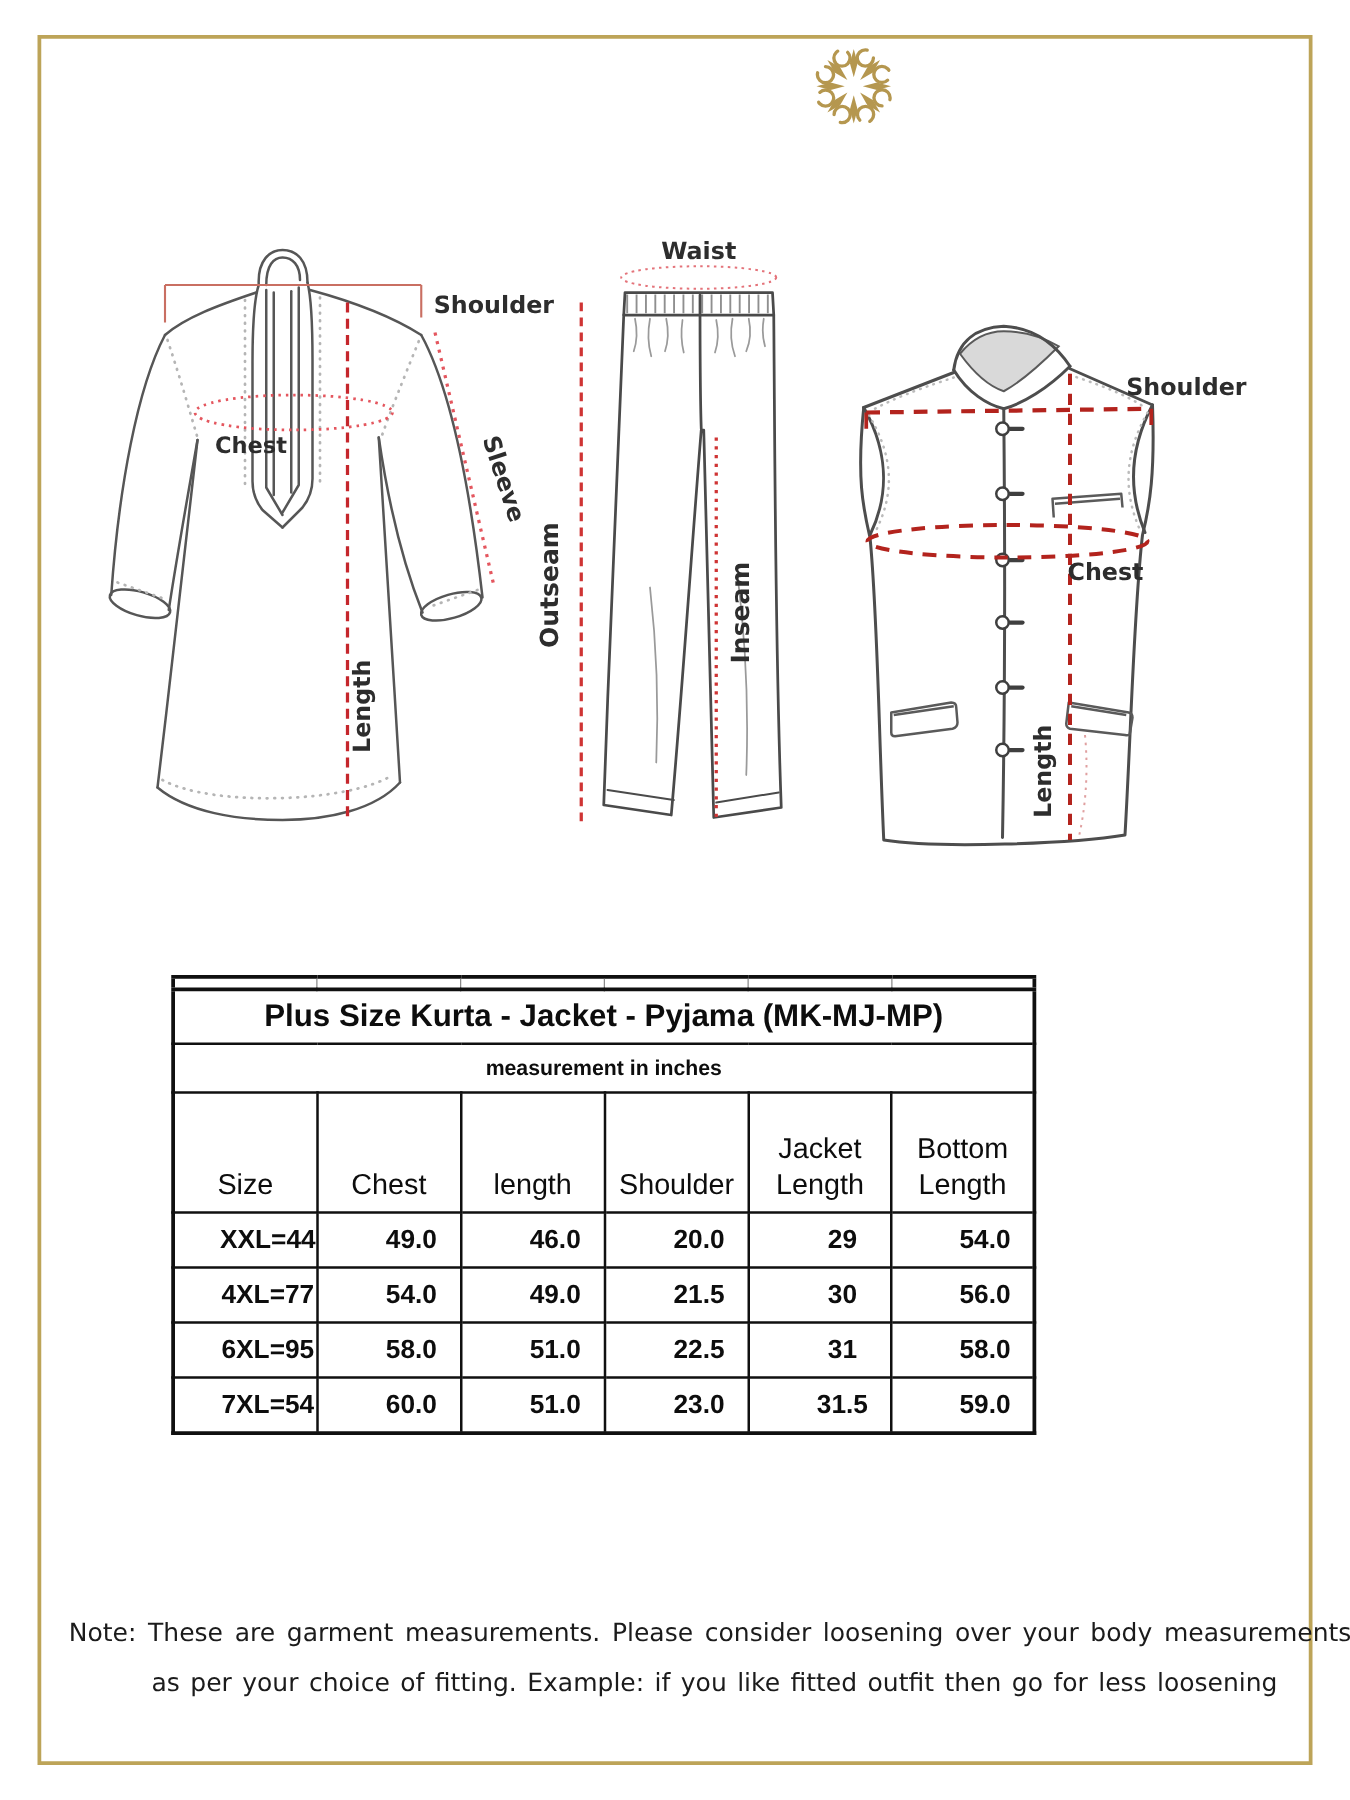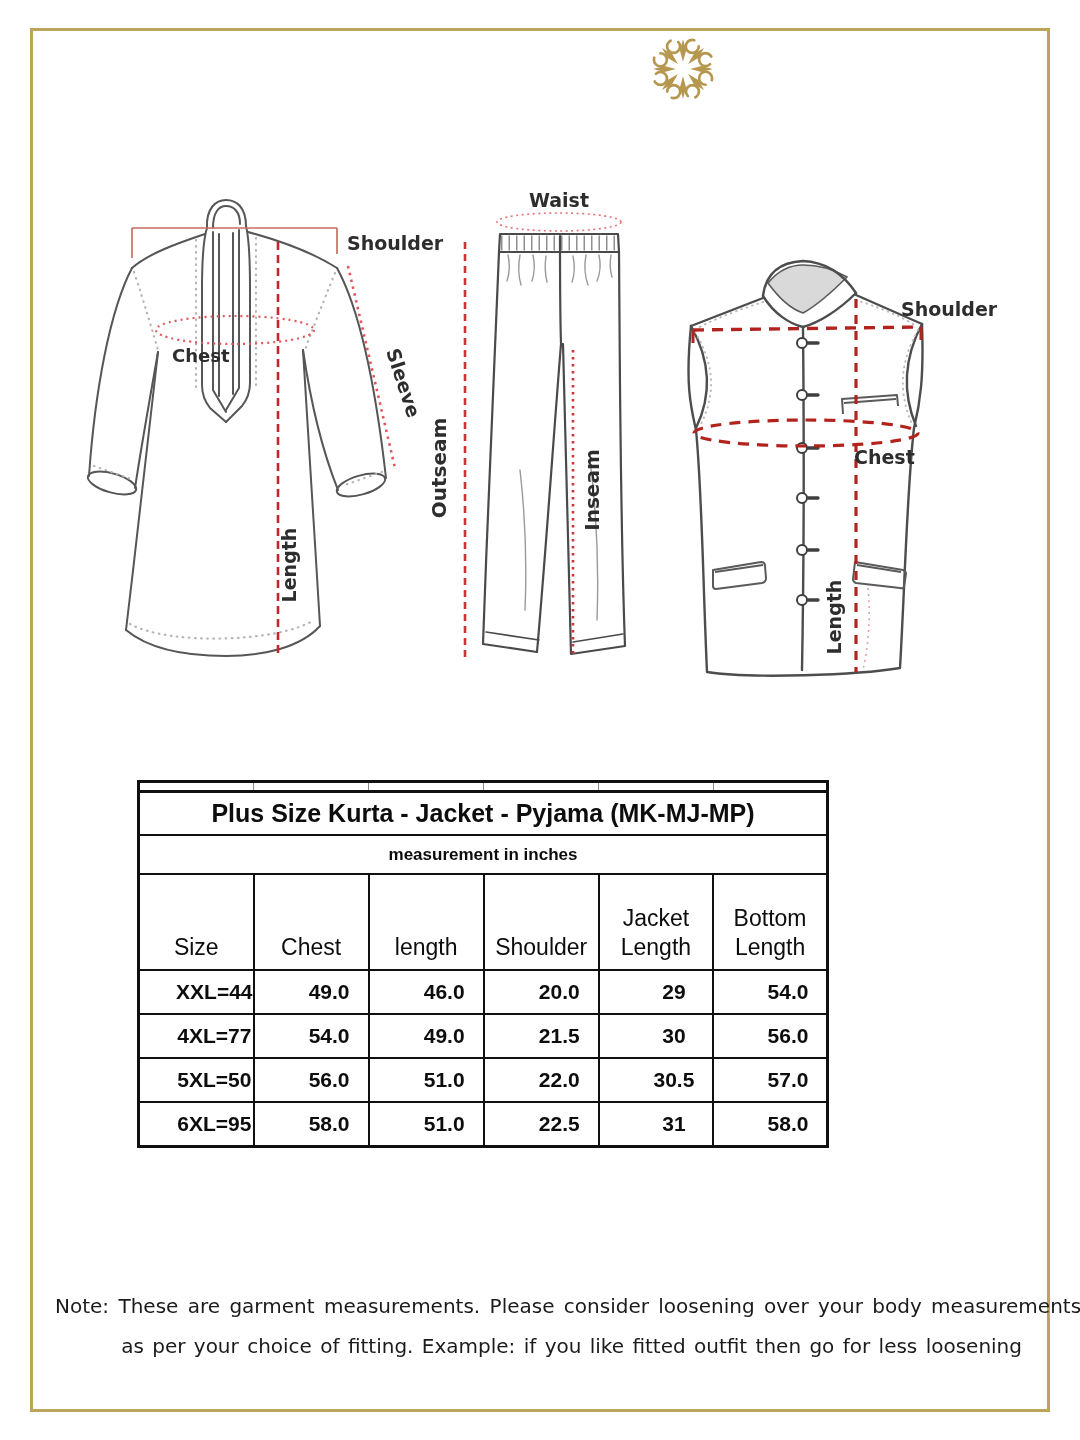--- a/index.html
+++ b/index.html
@@ -235,35 +235,35 @@
       </tr>
       <tr class="data-row">
         <td>4XL=77</td>
         <td>54.0</td>
         <td>49.0</td>
         <td>21.5</td>
         <td>30</td>
         <td>56.0</td>
       </tr>
       <tr class="data-row">
-        <td>5XL=50</td>
-        <td>56.0</td>
-        <td>51.0</td>
-        <td>22.0</td>
-        <td>30.5</td>
-        <td>57.0</td>
-      </tr>
-      <tr class="data-row">
         <td>6XL=95</td>
         <td>58.0</td>
         <td>51.0</td>
         <td>22.5</td>
         <td>31</td>
         <td>58.0</td>
       </tr>
+      <tr class="data-row">
+        <td>7XL=54</td>
+        <td>60.0</td>
+        <td>51.0</td>
+        <td>23.0</td>
+        <td>31.5</td>
+        <td>59.0</td>
+      </tr>
     </tbody>
   </table>
 
   <div class="note">
     <div class="note-l1">Note: These are garment measurements. Please consider loosening over your body measurements</div>
     <div class="note-l2">as per your choice of fitting. Example: if you like fitted outfit then go for less loosening</div>
   </div>
 </div>
 
 </body></html>

